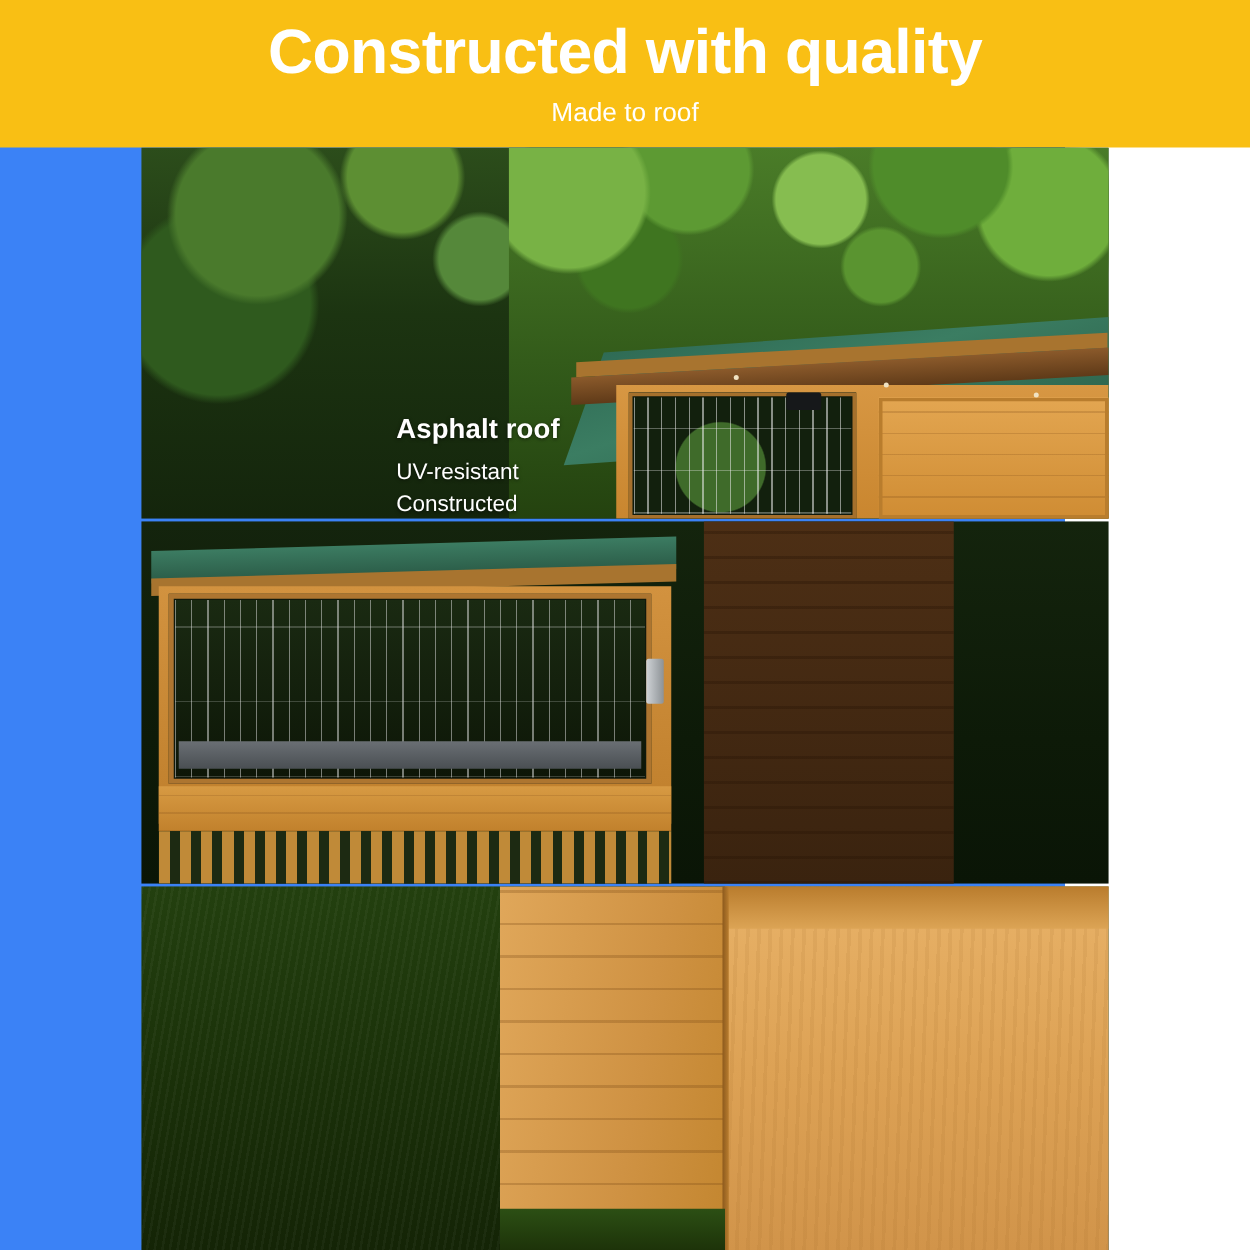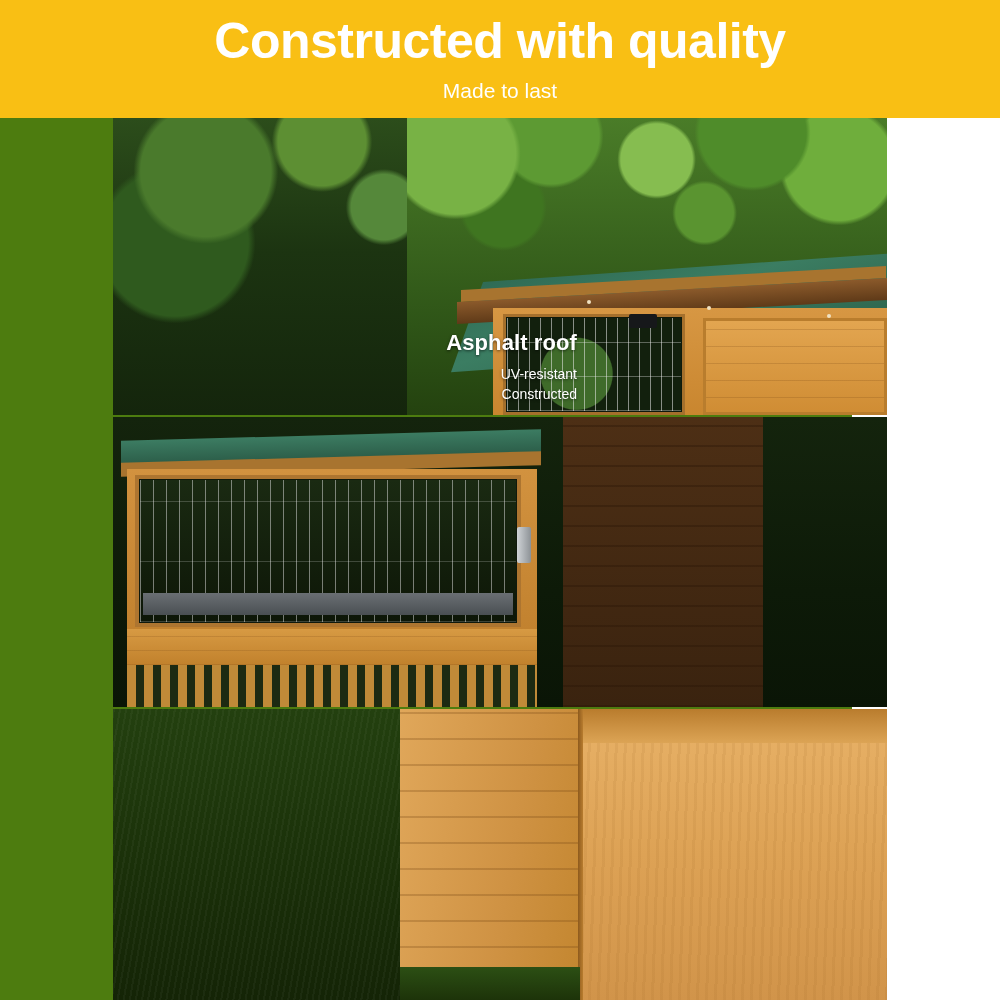--- a/index.html
+++ b/index.html
@@ -9,21 +9,21 @@
     height: 1000px;
     overflow: hidden;
     font-family: "Liberation Sans", sans-serif;
     background: #ffffff;
   }
 
   .page {
     position: relative;
     width: 852px;
     height: 1000px;
-    background: #4d7c0f;
+    background: #3b82f6;
   }
 
   
   .banner {
     position: absolute;
     left: 0; top: 0;
     width: 1000px;
     height: 118px;
     background: #f9bf14;
     display: flex;
@@ -235,35 +235,35 @@
   
   .caption { position: absolute; color: #ffffff; }
   .caption h3 {
     font-size: 22px;
     font-weight: bold;
     margin-bottom: 9px;
     letter-spacing: 0.1px;
     text-shadow: 0 1px 3px rgba(0,0,0,0.6);
   }
   .caption p {
-    font-size: 14px;
+    font-size: 18px;
     line-height: 1.42;
     text-shadow: 0 1px 3px rgba(0,0,0,0.6);
   }
   .cap-1 { left: 204px; top: 212px; width: 260px; }
-  .cap-1 h3, .cap-1 p { text-align: right; }
+  .cap-1 h3, .cap-1 p { text-align: left; }
 </style>
 </head>
 <body>
 
 <div class="page">
 
   <div class="banner">
     <div class="banner-title">Constructed with quality</div>
-    <div class="banner-sub">Made to last</div>
+    <div class="banner-sub">Made to roof</div>
   </div>
 
   <div class="panel panel-1">
     <div class="bg-foliage"></div>
 
     <div class="p1-photo">
       <div class="p1-leaves"></div>
       <div class="p1-roof-top"></div>
       <div class="p1-roof-edge"></div>
       <div class="p1-roof-front"></div>

